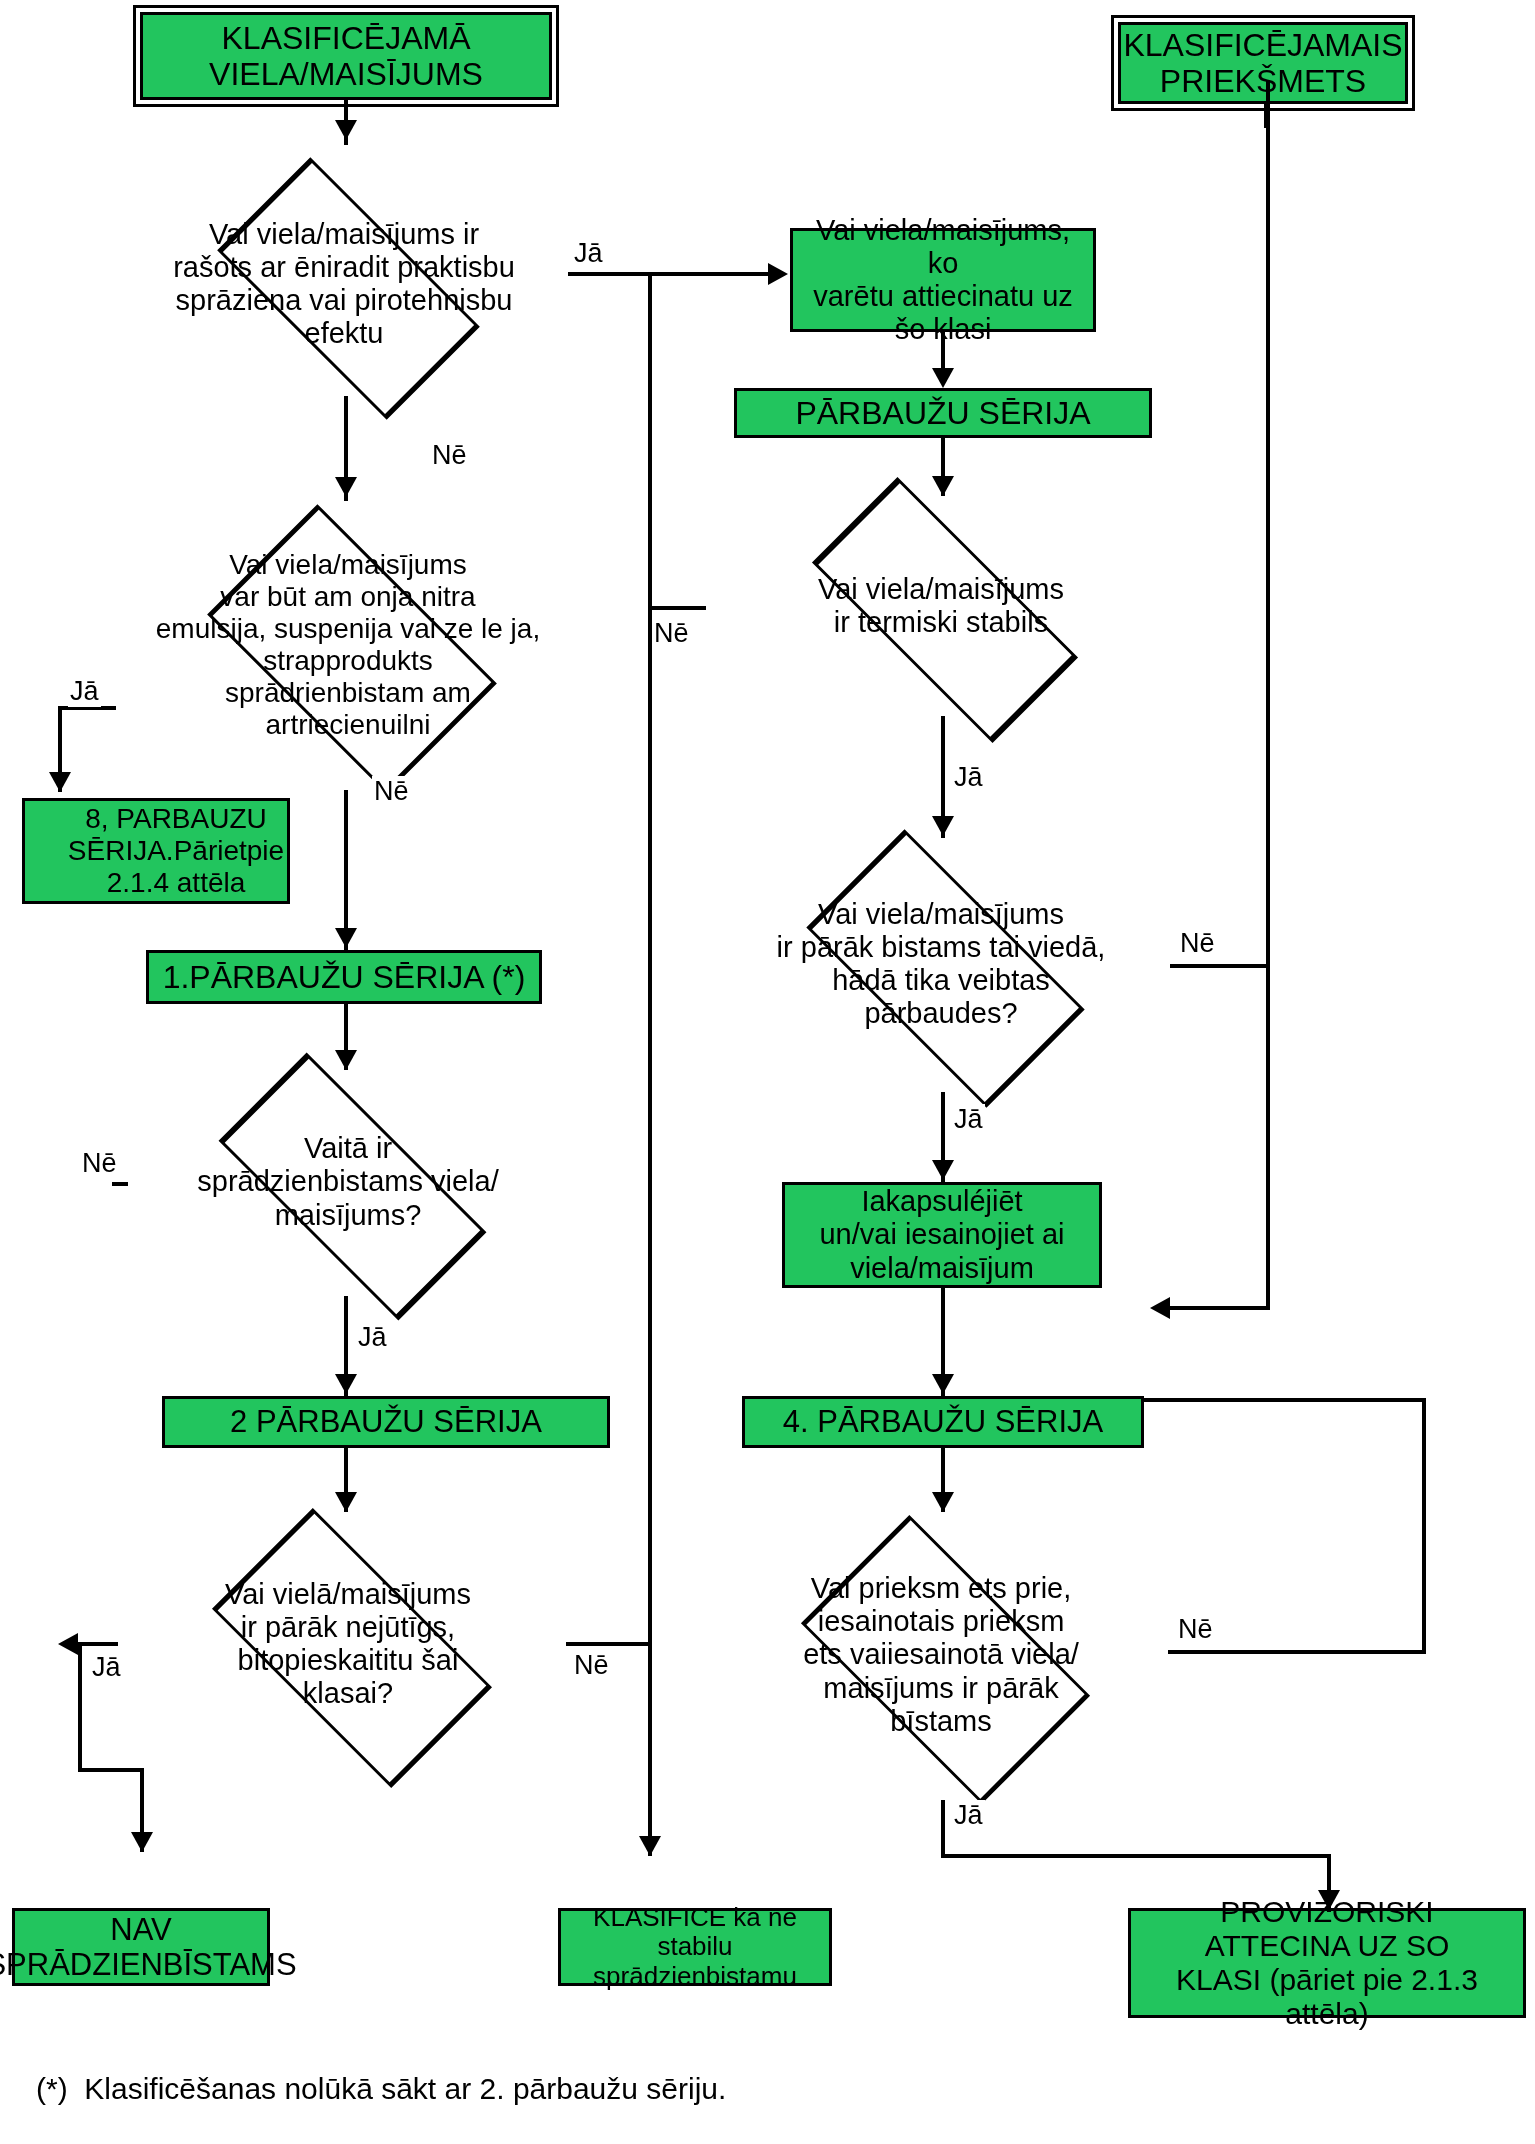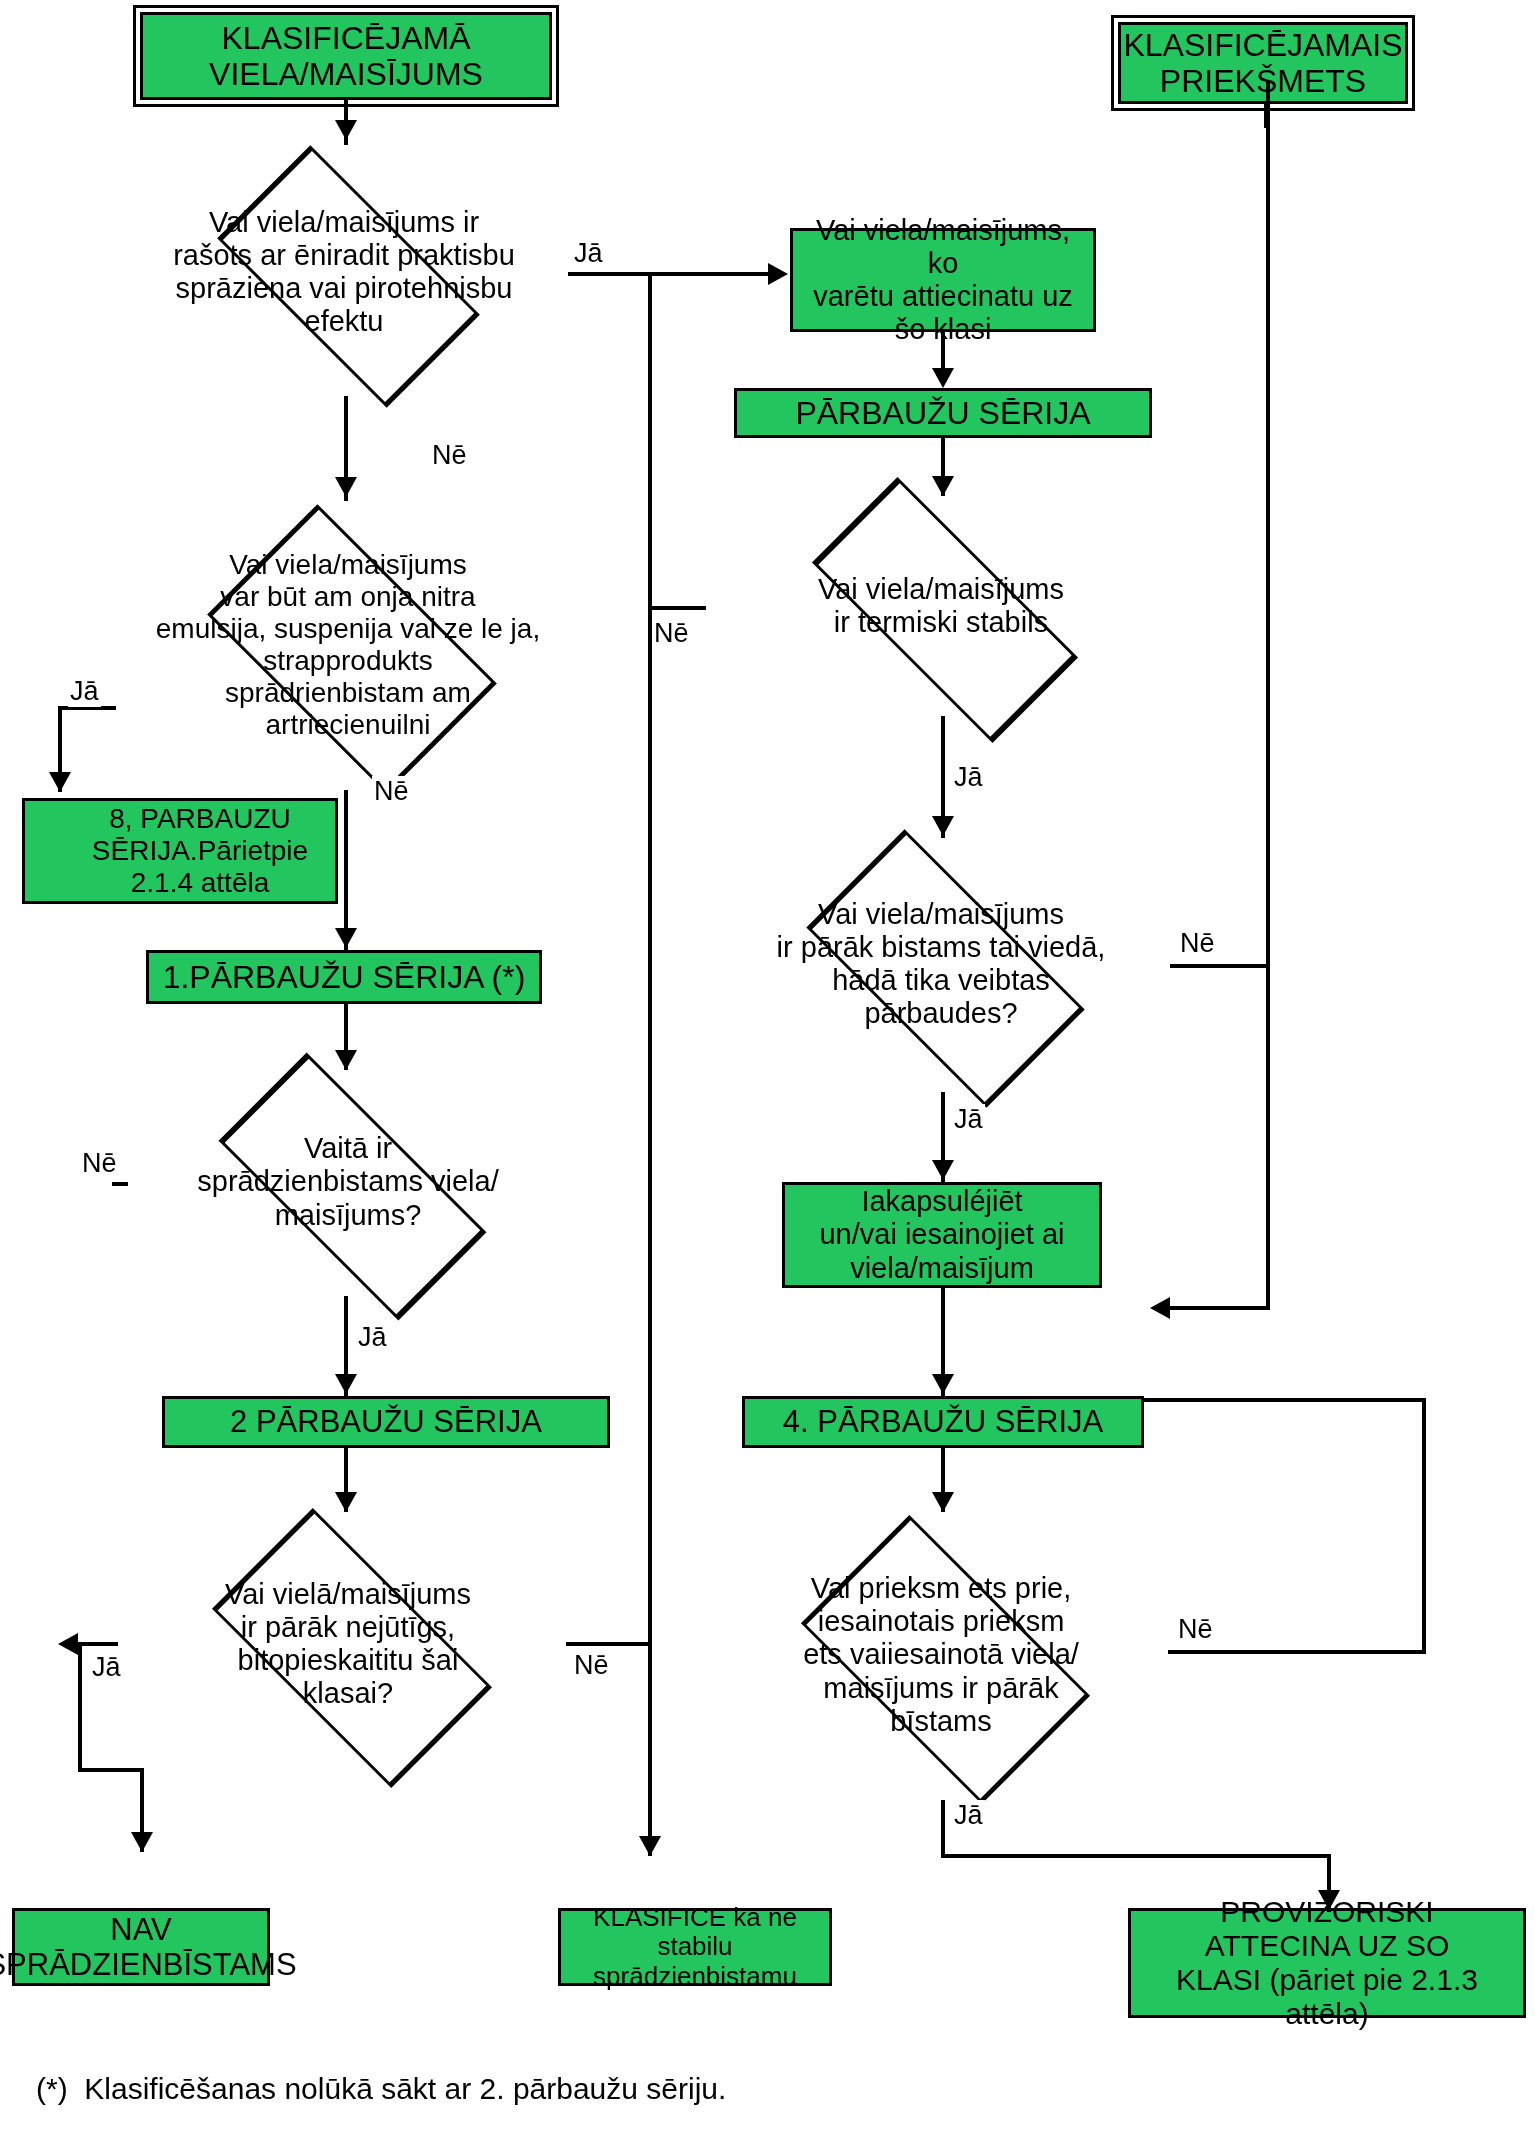--- a/index.html
+++ b/index.html
@@ -52,21 +52,21 @@
   </div>
 
   <div class="node rect dbl f32" style="left:1118px;top:22px;width:290px;height:82px;">
     <div class="txt">KLASIFICĒJAMAIS
 PRIEKŠMETS</div>
   </div>
 
   <div class="ln lnv" style="left:344px;top:100px;height:45px;"></div>
   <div class="arw down" style="left:335px;top:120px;"></div>
 
-  <div class="diamond" style="left:118px;top:148px;width:452px;height:248px;">
+  <div class="diamond" style="left:118px;top:160px;width:452px;height:248px;">
     <div class="shape" style="width:175px;height:175px;margin-left:-87px;margin-top:-87px;transform:rotate(45deg) scale(1.31,0.72);"></div>
     <div class="txt f29">Vai viela/maisījums ir
 rašots ar ēniradit praktisbu
 sprāziena vai pirotehnisbu
 efektu</div>
   </div>
 
   <div class="ln lnh" style="left:568px;top:272px;width:210px;"></div>
   <div class="lbl" style="left:572px;top:238px;">Jā</div>
   <div class="arw right" style="left:768px;top:263px;"></div>
@@ -85,21 +85,21 @@
 strapprodukts
 sprādrienbistam am
 artriecienuilni</div>
   </div>
 
   <div class="ln lnh" style="left:58px;top:706px;width:58px;"></div>
   <div class="ln lnv" style="left:58px;top:706px;height:86px;"></div>
   <div class="lbl" style="left:68px;top:676px;">Jā</div>
   <div class="arw down" style="left:49px;top:772px;"></div>
 
-  <div class="node rect f28" style="left:22px;top:798px;width:316px;height:106px;padding-left:40px;">
+  <div class="node rect f28" style="left:22px;top:798px;width:268px;height:106px;padding-left:40px;">
     <div class="txt">8, PARBAUZU
 SĒRIJA.Pārietpie
 2.1.4 attēla</div>
   </div>
 
   <div class="ln lnv" style="left:344px;top:790px;height:162px;"></div>
   <div class="lbl" style="left:372px;top:776px;">Nē</div>
   <div class="arw down" style="left:335px;top:928px;"></div>
 
   <div class="node rect f32" style="left:146px;top:950px;width:396px;height:54px;">

